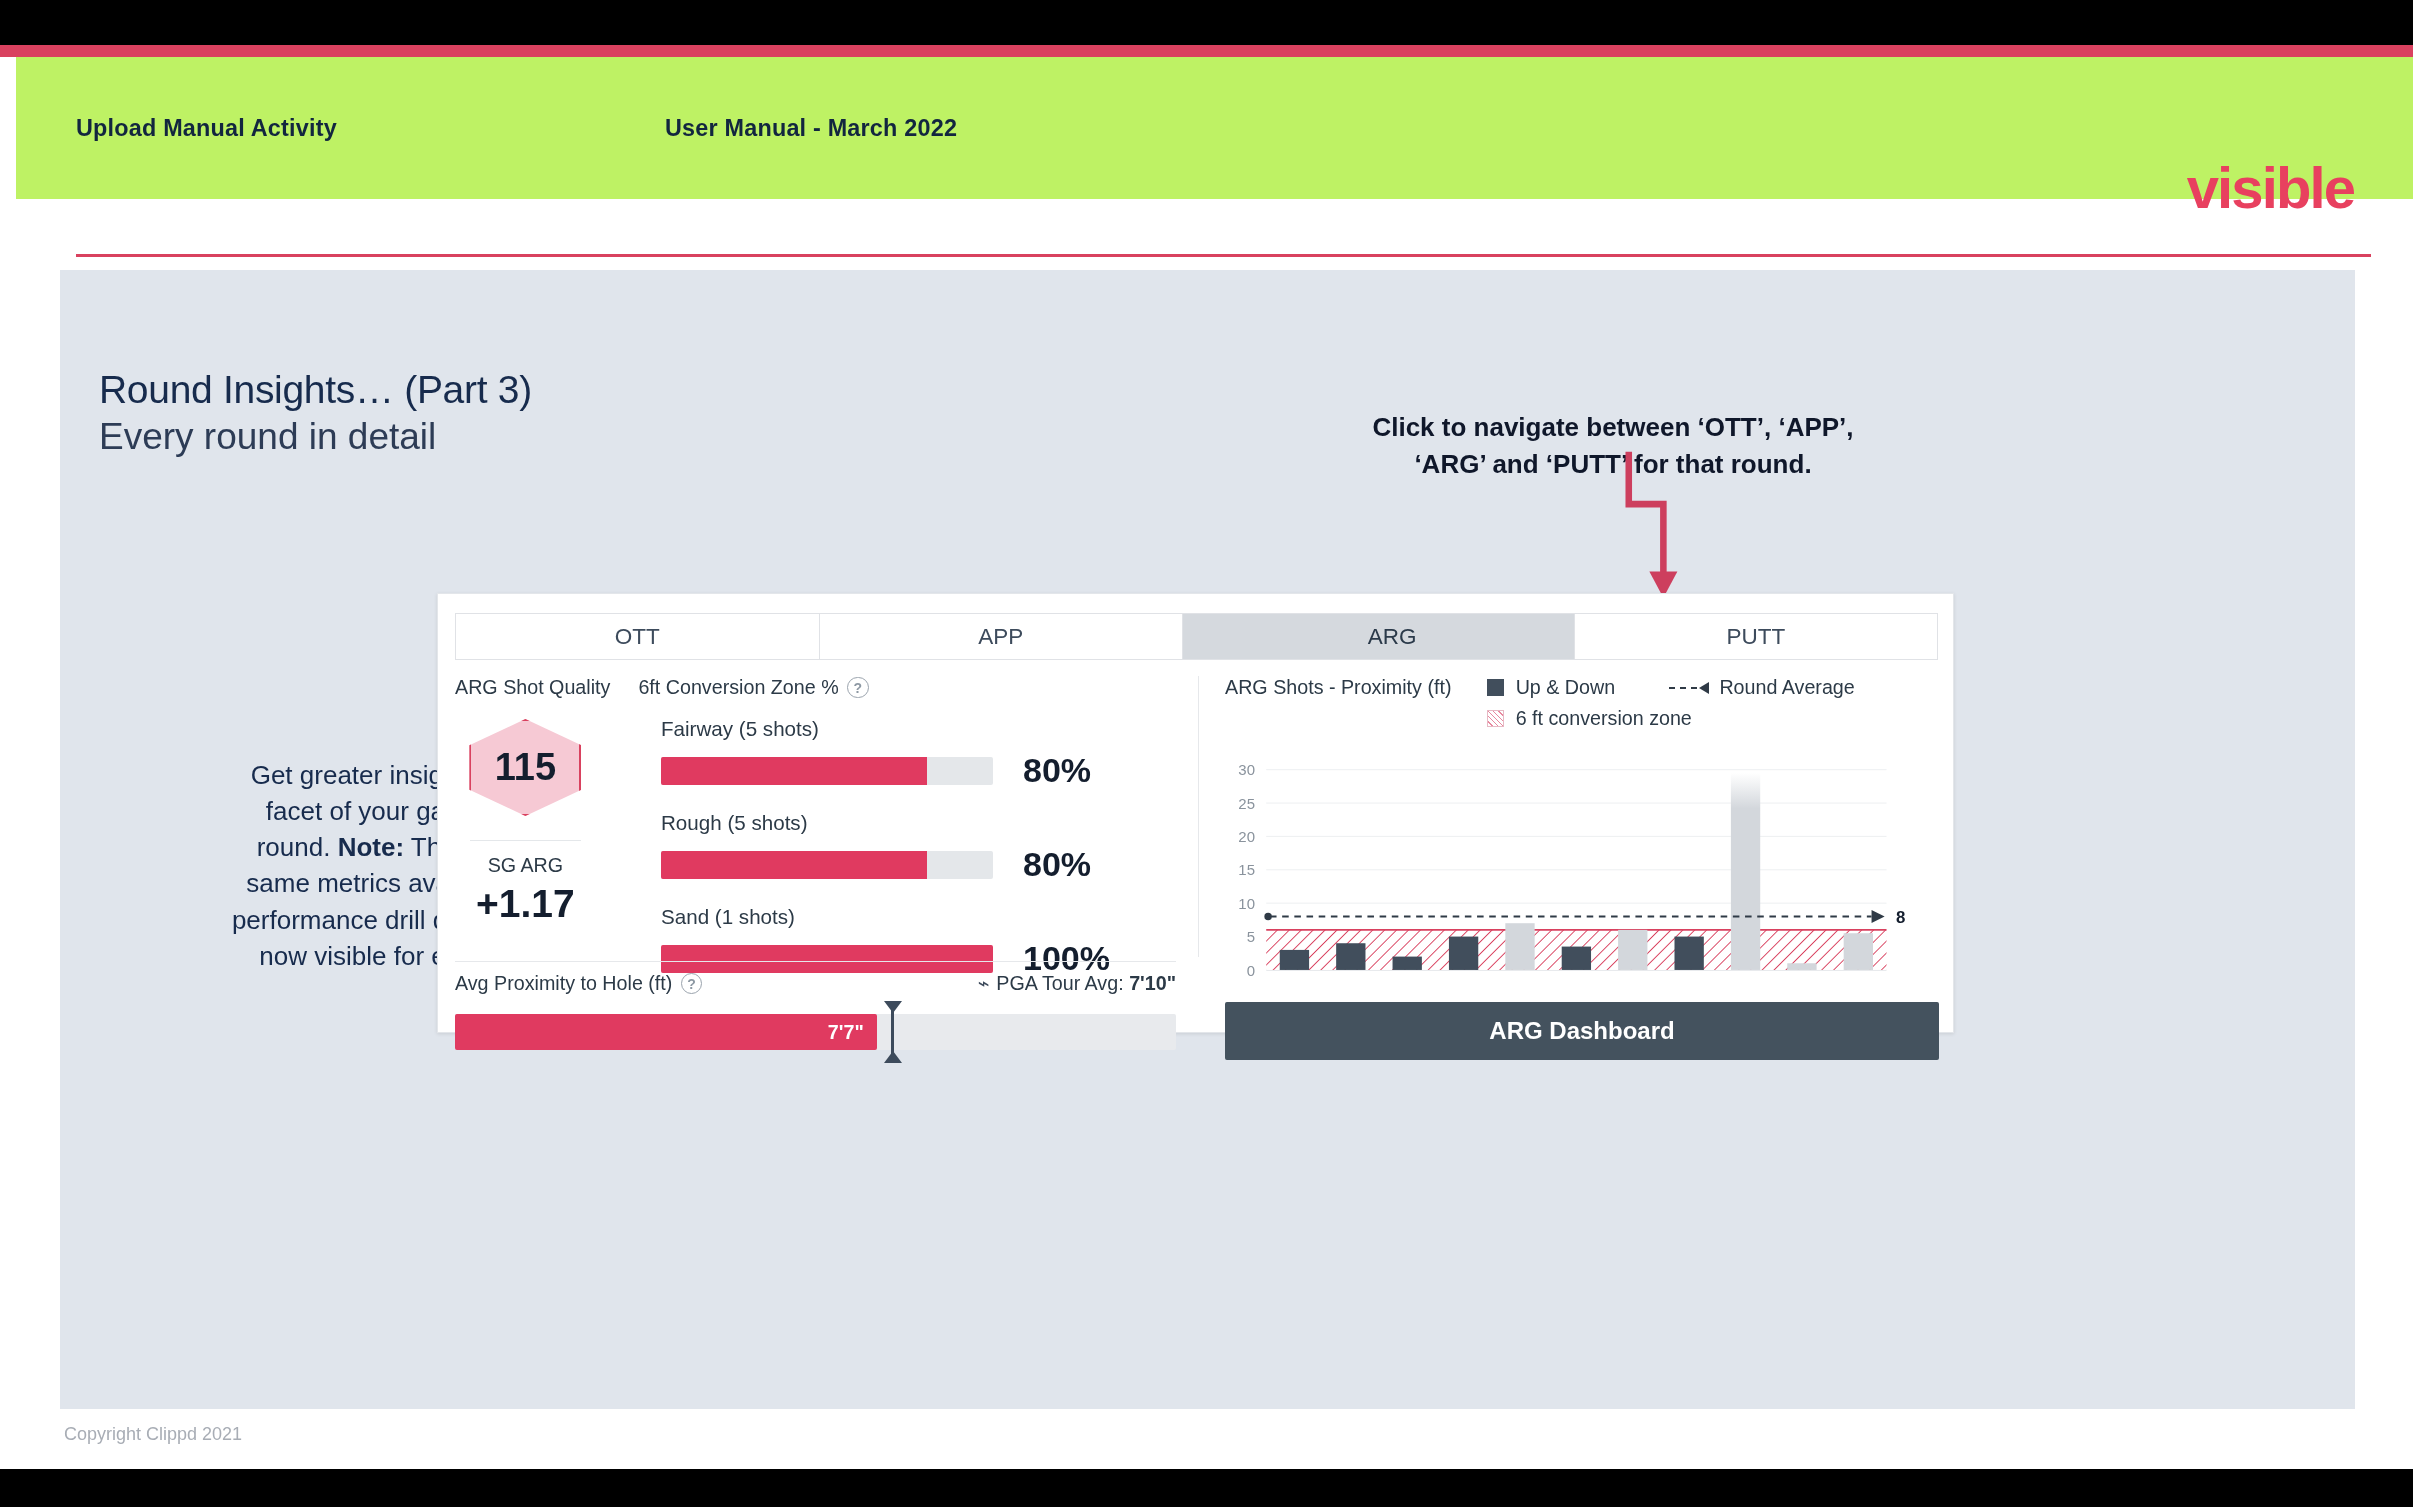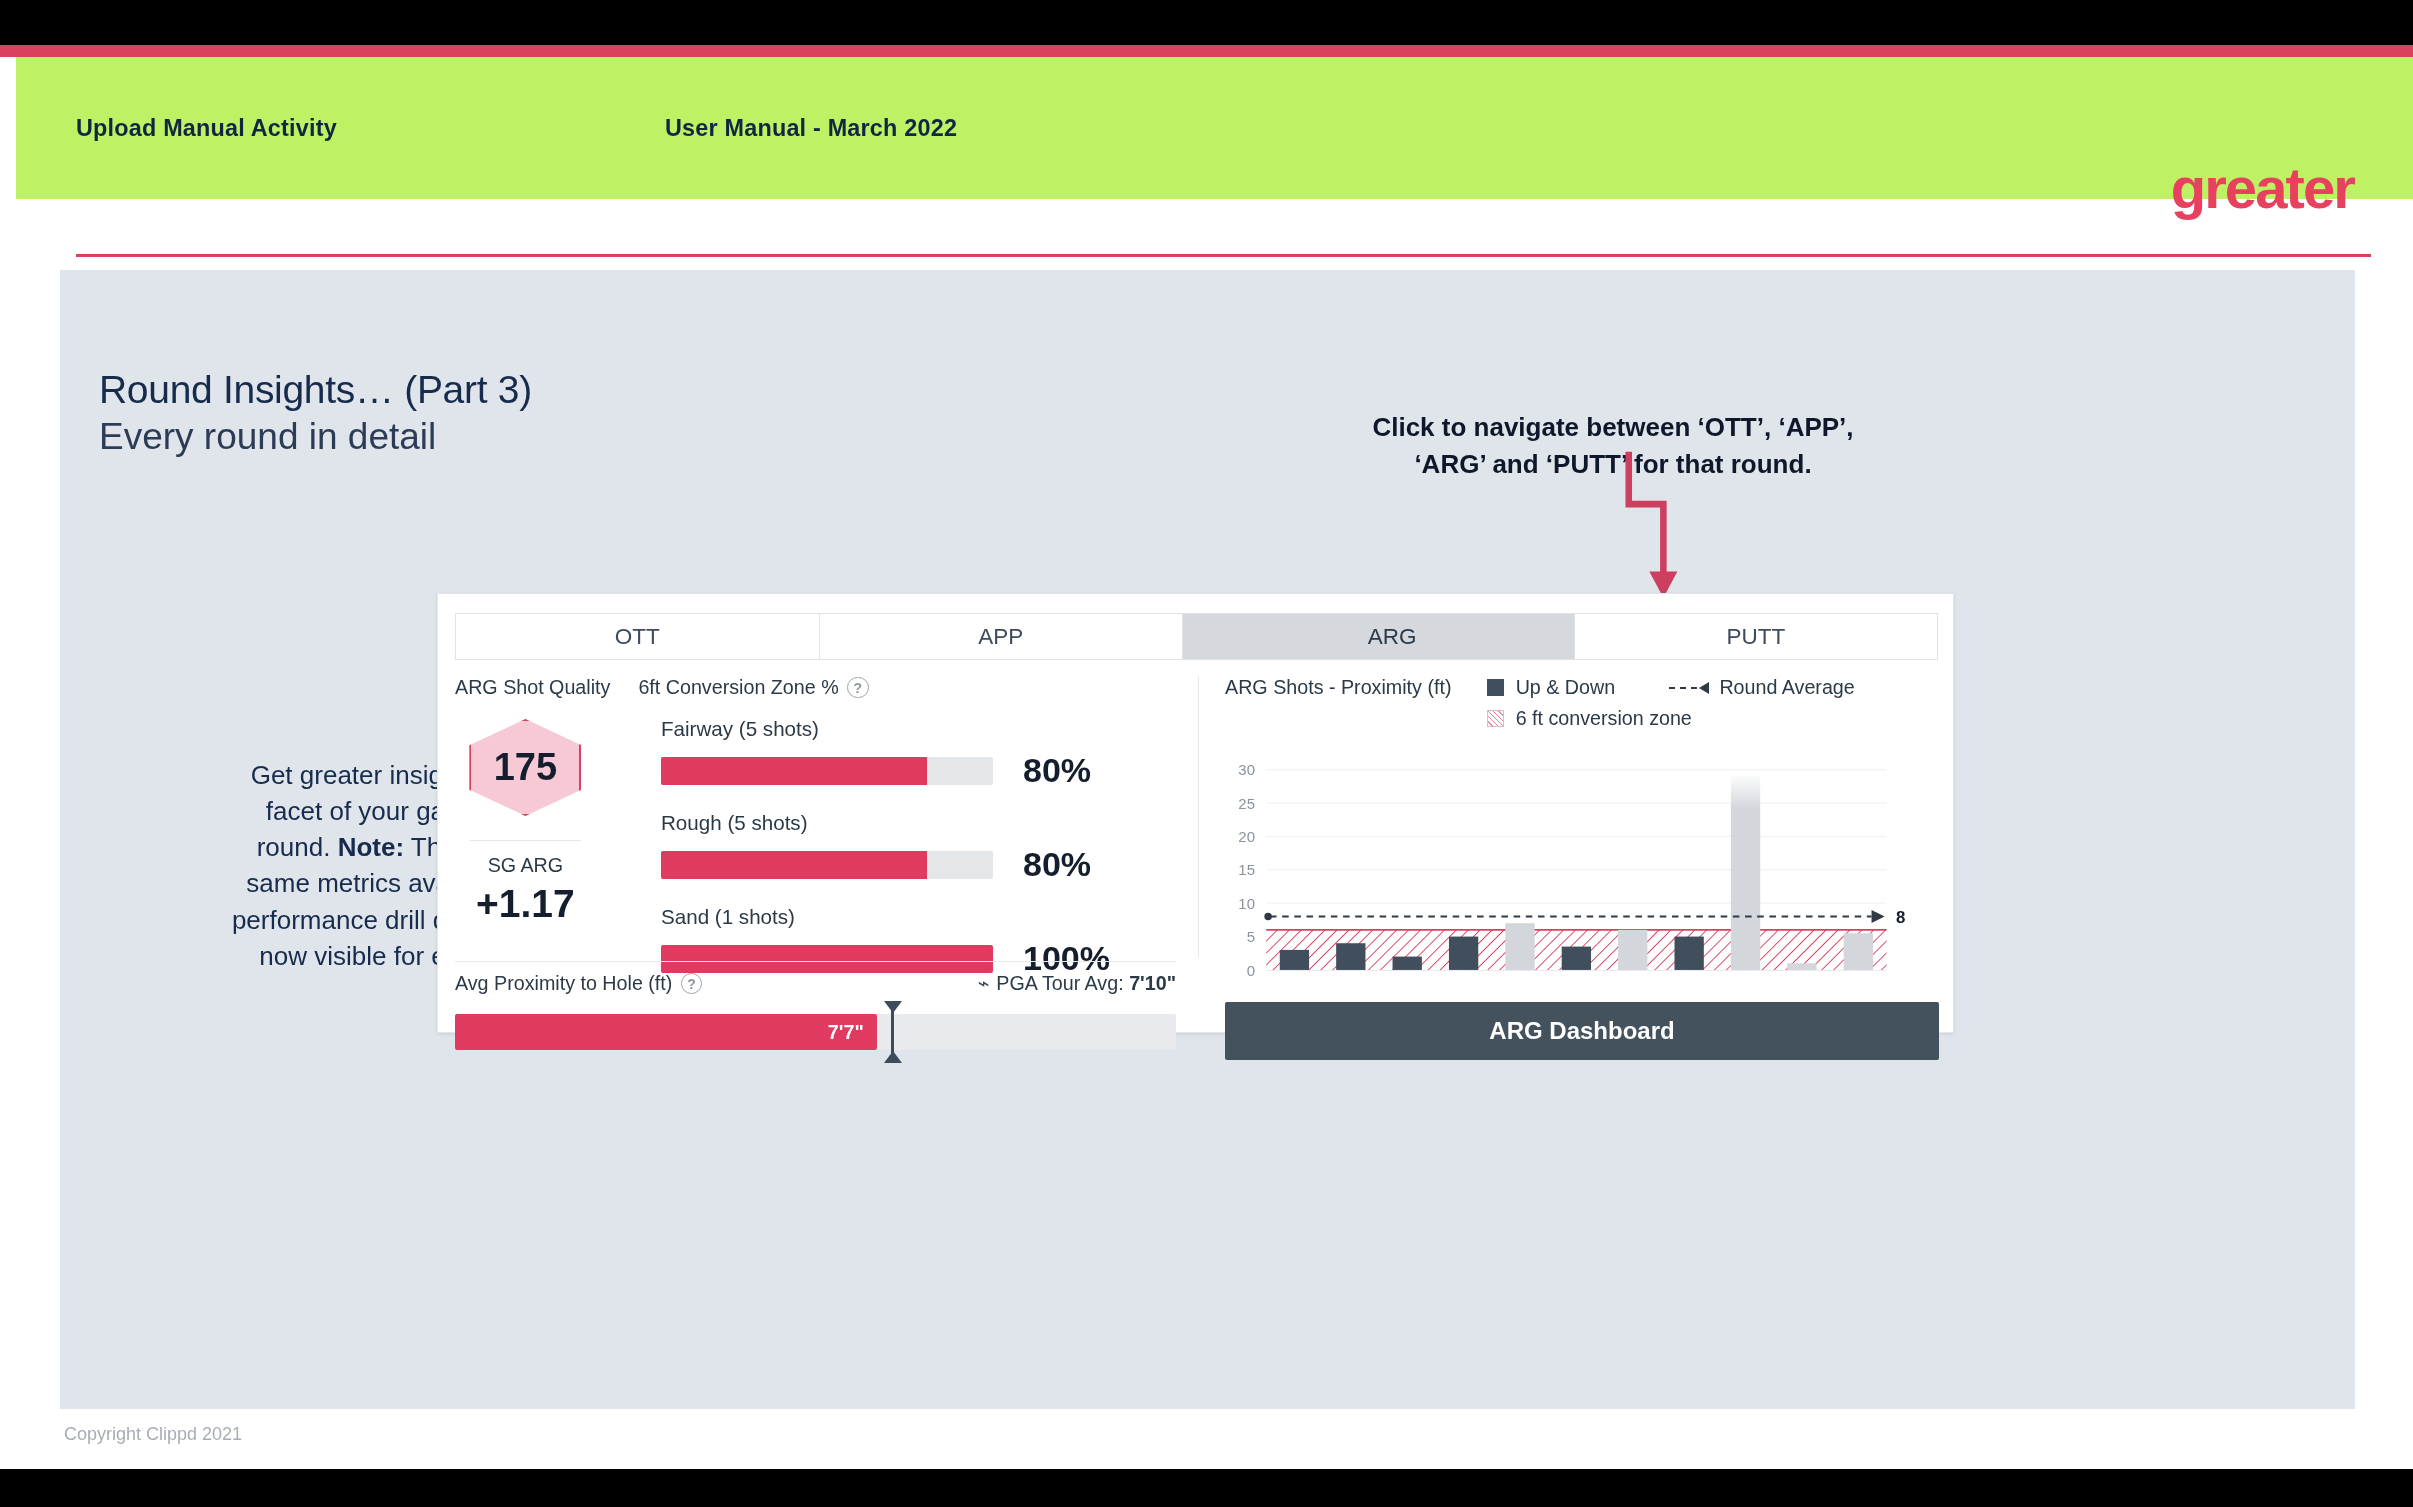--- a/index.html
+++ b/index.html
@@ -220,21 +220,21 @@
 </head>
 <body>
 
 <div class="slide">
 
   <div class="accent-bar"></div>
 
   <div class="header">
     <div class="hdr-left">Upload Manual Activity</div>
     <div class="hdr-mid">User Manual - March 2022</div>
-    <div class="logo">greater</div>
+    <div class="logo">visible</div>
     <div class="hdr-rule"></div>
   </div>
 
   <div class="panel">
 
     <div class="title-block">
       <div class="title-main">Round Insights… (Part 3)</div>
       <div class="title-sub">Every round in detail</div>
     </div>
 
@@ -266,21 +266,21 @@
         <div class="left-head">
           <div class="sec-label">ARG Shot Quality</div>
           <div style="display:flex;align-items:center;">
             <div class="sec-label">6ft Conversion Zone %</div>
             <span class="help-icon">?</span>
           </div>
         </div>
 
         <div class="hex-wrap">
           <div class="hexagon">
-            <span class="hex-val">175</span>
+            <span class="hex-val">115</span>
           </div>
           <div class="hex-rule"></div>
           <div class="sg-label">SG ARG</div>
           <div class="sg-value">+1.17</div>
         </div>
 
         <div class="conv">
           <div class="conv-row">
             <div class="conv-name">Fairway (5 shots)</div>
             <div class="conv-line">

